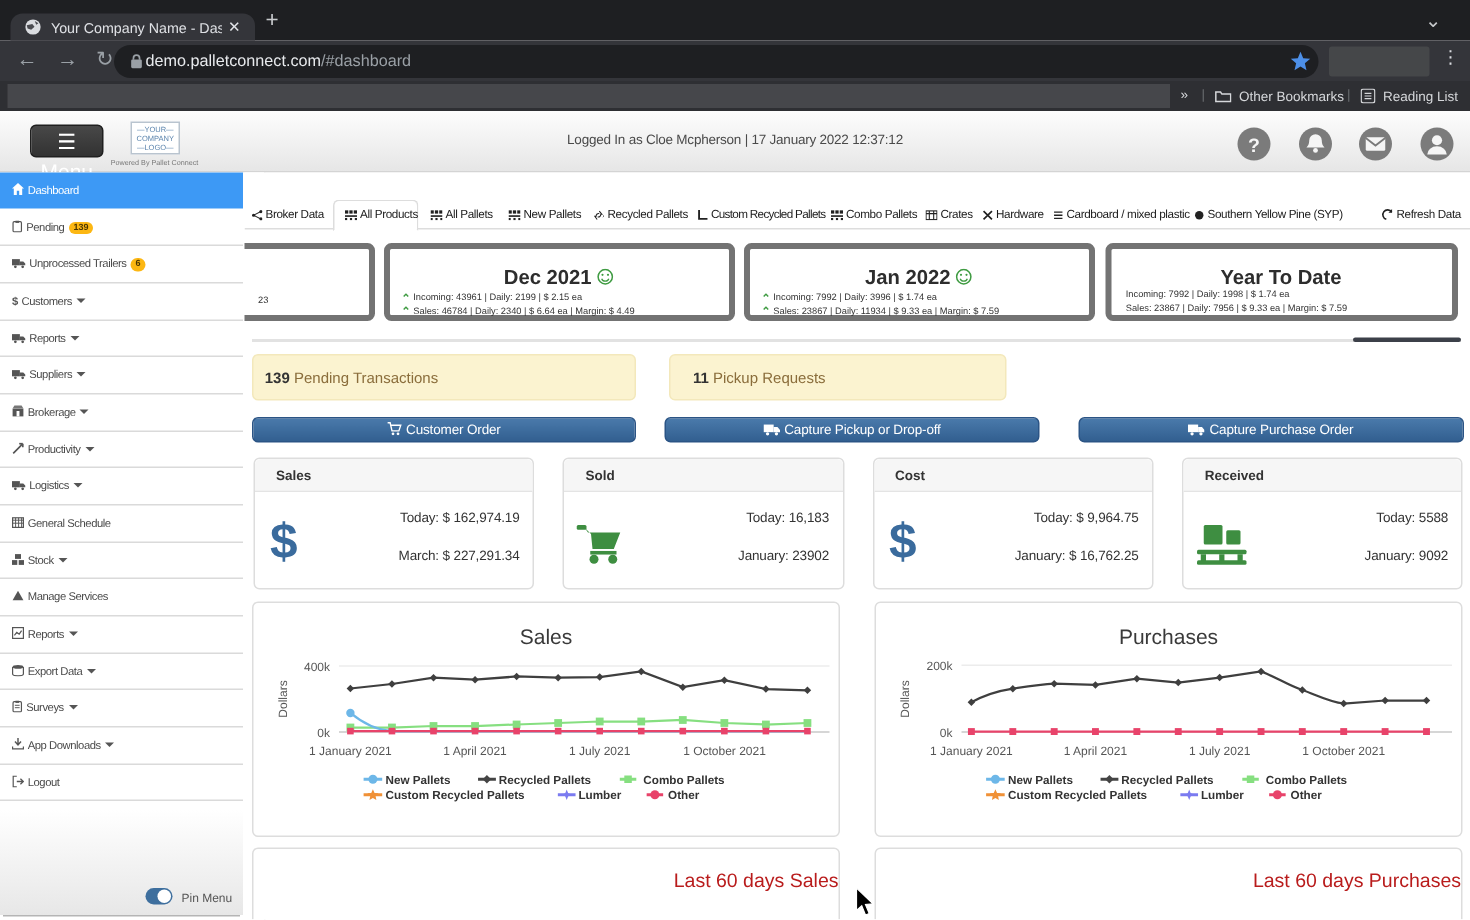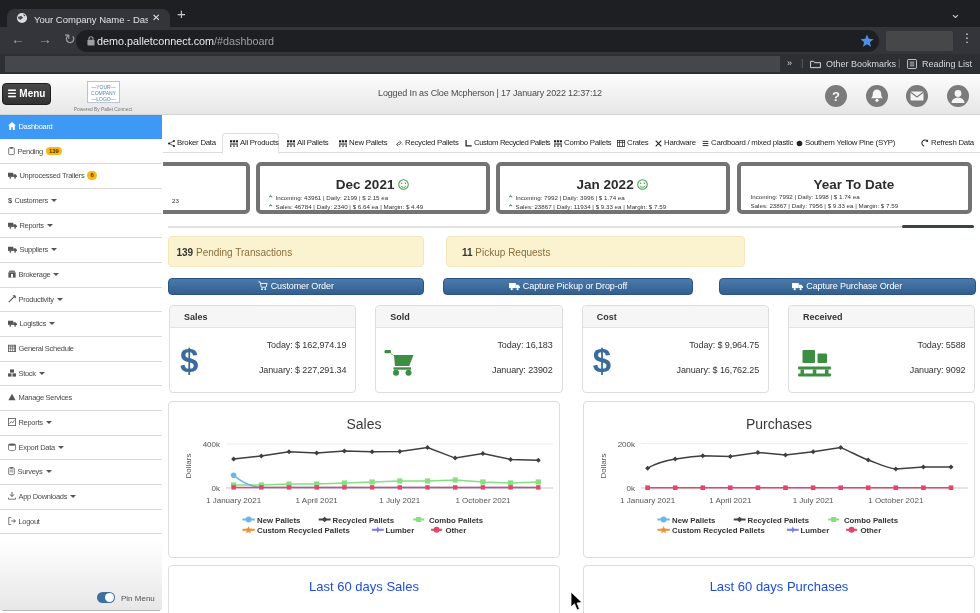--- a/index.html
+++ b/index.html
@@ -18,21 +18,21 @@
 #omnibox{position:absolute;left:76px;top:29.5px;width:803px;height:22px;border-radius:11px;background:#1e1f22;color:#e8eaed;font-size:11.5px;line-height:22px}
 #omnibox .url{position:absolute;left:21px;top:0;font-size:10.8px}
 #omnibox .frag{color:#9aa0a6}
 #profchip{position:absolute;left:886px;top:31px;width:67px;height:20px;background:#454749;border-radius:2px}
 #dots{position:absolute;left:961px;top:31px;color:#dadce0;font-size:12px}
 #bmbar{position:absolute;left:0;top:54px;width:980px;height:20px;background:#2e2f33;color:#d6d8db;font-size:9px}
 #bmlight{position:absolute;left:5px;top:2px;width:775px;height:16px;background:#46474b}
 .bmtxt{position:absolute;top:5px;white-space:nowrap}
 
 #appheader{position:absolute;left:0;top:74px;width:980px;height:41px;background:linear-gradient(#fdfdfd,#e6e6e6);border-bottom:1px solid #d4d4d4}
-#menubtn{position:absolute;left:2px;top:83px;width:49px;height:22px;background:linear-gradient(#484848,#323232);border:1px solid #1f1f1f;border-radius:4px;color:#fff;font-size:10px;font-weight:bold;text-align:center;line-height:20px}
+#menubtn{position:absolute;left:20px;top:83px;width:49px;height:22px;background:linear-gradient(#484848,#323232);border:1px solid #1f1f1f;border-radius:4px;color:#fff;font-size:14px;font-weight:normal;text-align:center;line-height:20px}
 #logobox{position:absolute;left:87px;top:81px;width:33px;height:22px;border:1px solid #b9c4cf;background:#fff;color:#5b84ad;font-size:5px;text-align:center;line-height:6px;padding-top:2px}
 #powered{position:absolute;left:63px;top:107px;width:80px;text-align:center;font-size:4.8px;color:#777}
 #loggedin{position:absolute;left:290px;top:88px;width:400px;text-align:center;font-size:9px;letter-spacing:-0.15px;color:#4a4a4a}
 .hicon{position:absolute;top:84.5px;width:22px;height:22px;border-radius:50%;background:#7b7b7b;color:#f2f2f2}
 
 #sidebar{position:absolute;left:0;top:115px;width:177px;height:498px;background:#fff;border-right:1px solid #ccc}
 .sitem{position:relative;width:162px;height:24.68px;border-bottom:1px solid #dadada;font-size:7.5px;letter-spacing:-0.3px;color:#4a4a4a;line-height:23.7px;padding-left:8px;white-space:nowrap}
 .sitem.active{background:#3d99f5;color:#fff;border-bottom:none;height:23.68px;margin-bottom:1px}
 .sitem svg{vertical-align:-1px}
 .sitem .lbl{margin-left:2.5px}
@@ -70,21 +70,21 @@
 .bluebtn svg{vertical-align:-2px;margin-right:3px}
 
 .scard{position:absolute;top:190px;width:187.4px;height:88px;background:#fff;border:1px solid #ddd;border-radius:4px}
 .shead{height:22px;background:#f6f6f6;border-bottom:1px solid #e4e4e4;border-radius:4px 4px 0 0;font-size:9px;font-weight:bold;color:#333;line-height:22px;padding-left:14px}
 .sbody{position:relative;height:64px}
 .srow{position:absolute;right:9px;font-size:9px;letter-spacing:-0.1px;color:#333;white-space:nowrap}
 
 .chcard{position:absolute;top:286px;width:392px;height:157px;background:#fff;border:1px solid #ddd;border-radius:4px}
 
 .bcard{position:absolute;top:450px;width:392px;height:62px;background:#fff;border:1px solid #ddd;border-radius:4px}
-.btitle{position:absolute;left:0;top:13px;width:100%;text-align:center;font-size:13px;color:#1d4ed8}
+.btitle{position:absolute;left:0;top:13px;width:100%;text-align:right;font-size:13px;color:#b91c1c}
 </style>
 </head>
 <body>
 <div id="page">
 
   <div id="tabbar"></div>
   <div id="tab">
     <svg class="abs" style="left:9px;top:3px" width="12" height="12" viewBox="0 0 13 13">
         <circle cx="6.5" cy="6.5" r="5.5" fill="#dadce0"></circle>
         <path d="M2 5.2 L6 4.4 L7.6 6.3 L5.2 8.4 L2.6 7.6 Z M7.8 2.2 L10.4 3.8 L8.8 4.9 Z" fill="#4a4b50"></path>
@@ -328,21 +328,21 @@
     <div class="ccard" style="left:573.5px;width:235px">
       <div class="ctitle">Year To Date</div>
       <div class="cline" style="left:10px;top:27px">Incoming: 7992 | Daily: 1998 | $ 1.74 ea</div>
       <div class="cline" style="left:10px;top:35.5px">Sales: 23867 | Daily: 7956 | $ 9.33 ea | Margin: $ 7.59</div>
     </div>
 
     <div id="hsb-track"></div>
     <div id="hsb-thumb"></div>
 
     <div class="alert warn" style="left:4.5px;width:256.5px;padding-left:8px"><b>139</b> Pending Transactions</div>
-    <div class="alert warn" style="left:283px;width:299px;padding-left:15px"><b>11</b> Pickup Requests</div>
+    <div class="alert warn" style="left:283px;width:225px;padding-left:15px"><b>11</b> Pickup Requests</div>
 
     <div class="bluebtn" style="left:4.5px;width:256.5px"><svg width="10" height="10" viewBox="0 0 12 12">
           <path d="M0.5 1 H2.5 L4 7.5 H9.5 L11 3 H3" stroke="#fff" fill="none" stroke-width="1.1"></path>
           <circle cx="4.8" cy="9.8" r="1.1" fill="#fff"></circle>
           <circle cx="8.8" cy="9.8" r="1.1" fill="#fff"></circle>
         </svg>Customer Order</div>
     <div class="bluebtn" style="left:280px;width:250px"><svg width="11" height="10" viewBox="0 0 13 11">
           <rect x="0" y="2" width="8" height="6" fill="#fff"></rect>
           <path d="M8 4 h3 l2 2.2 V8 h-5z" fill="#fff"></path>
           <circle cx="3.2" cy="9.3" r="1.3" fill="#fff"></circle>
@@ -353,21 +353,21 @@
           <path d="M8 4 h3 l2 2.2 V8 h-5z" fill="#fff"></path>
           <circle cx="3.2" cy="9.3" r="1.3" fill="#fff"></circle>
           <circle cx="10.2" cy="9.3" r="1.3" fill="#fff"></circle>
         </svg>Capture Purchase Order</div>
 
     <div class="scard" style="left:6px">
       <div class="shead">Sales</div>
       <div class="sbody">
         <div style="position:absolute;left:10px;top:14px;font-size:33px;font-weight:bold;color:#3a6b9d">$</div>
         <div class="srow" style="top:12px">Today: $ 162,974.19</div>
-        <div class="srow" style="top:37px">January: $ 227,291.34</div>
+        <div class="srow" style="top:37px">March: $ 227,291.34</div>
       </div>
     </div>
     <div class="scard" style="left:212.3px">
       <div class="shead">Sold</div>
       <div class="sbody">
         <svg style="position:absolute;left:8px;top:21px" width="31" height="27" viewBox="0 0 31 27">
             <g fill="#3e8e41">
               <rect x="0.5" y="1" width="6.5" height="3.2" rx="1"></rect>
               <path d="M5.5 2.5 L10 7 L11 17 H25.2 L29.5 6 H8z"></path>
               <rect x="9.5" y="18.3" width="17.5" height="2.4"></rect>

